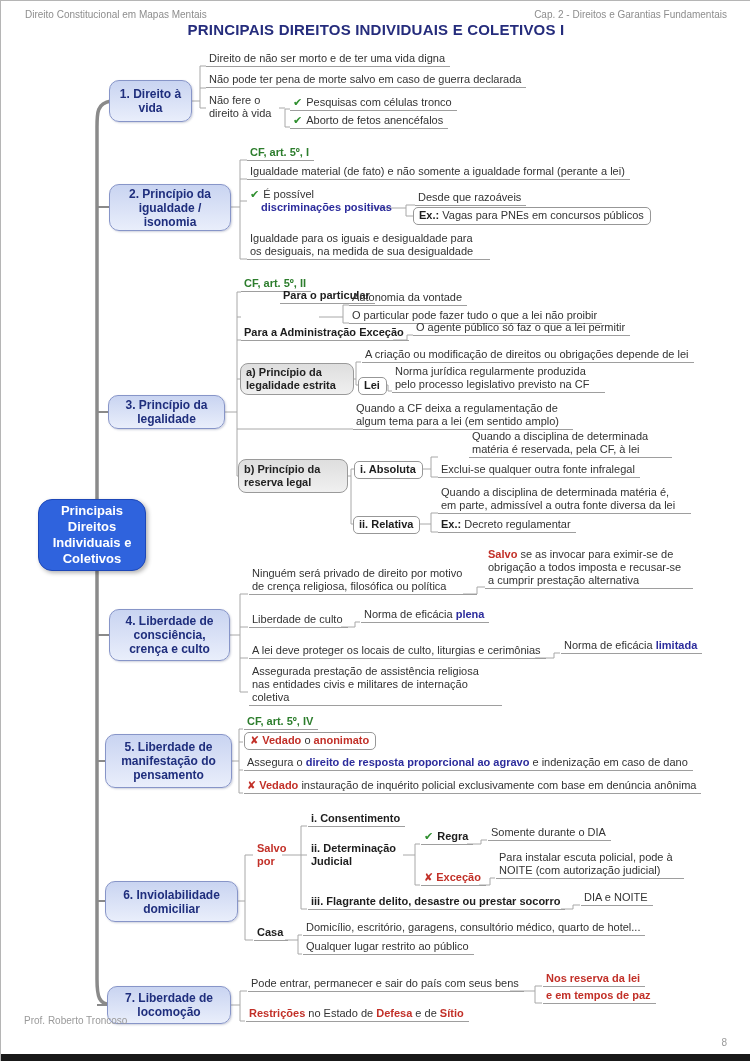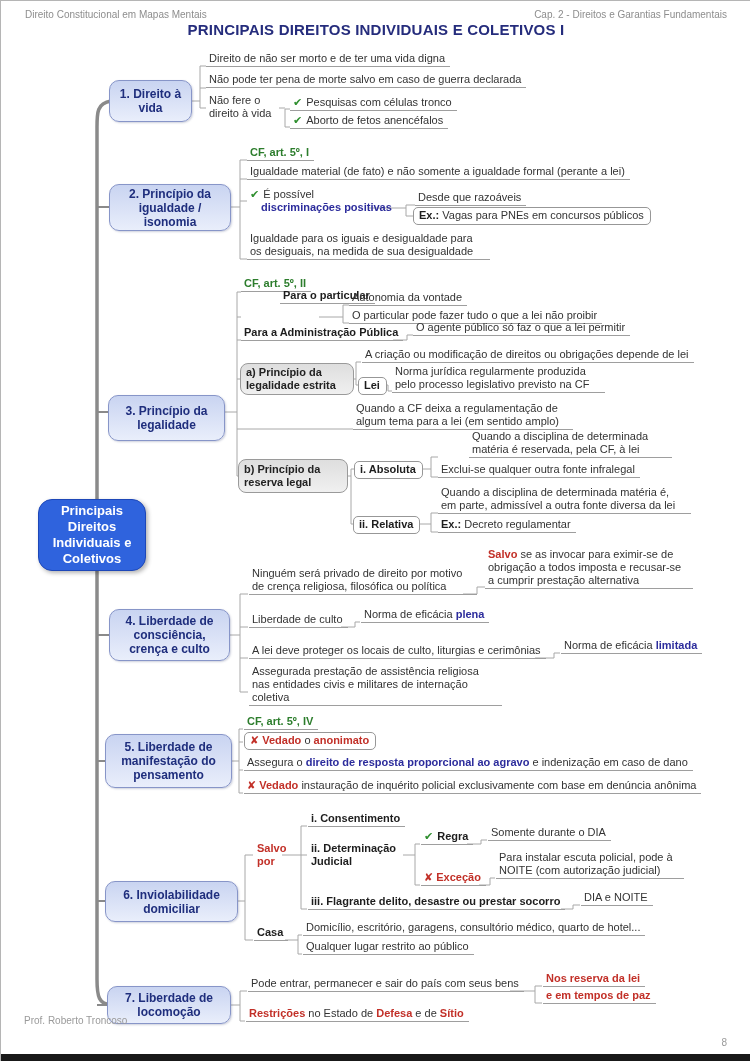--- a/index.html
+++ b/index.html
@@ -63,21 +63,21 @@
   </svg>
 
   <div class="hdr" style="left:24px;">Direito Constitucional em Mapas Mentais</div>
   <div class="hdr" style="right:24px;">Cap. 2 - Direitos e Garantias Fundamentais</div>
   <div class="title">PRINCIPAIS DIREITOS INDIVIDUAIS E COLETIVOS I</div>
 
   <div class="center-node" style="left:37px;top:498px;width:108px;height:72px;">Principais Direitos Individuais e Coletivos</div>
 
   <div class="bnode" style="left:108px;top:79px;width:83px;height:42px;">1. Direito à vida</div>
   <div class="bnode" style="left:108px;top:183px;width:122px;height:47px;">2. Princípio da igualdade / isonomia</div>
-  <div class="bnode" style="left:107px;top:394px;width:117px;height:46px;">3. Princípio da legalidade</div>
+  <div class="bnode" style="left:107px;top:394px;width:117px;height:34px;">3. Princípio da legalidade</div>
   <div class="bnode" style="left:108px;top:608px;width:121px;height:52px;">4. Liberdade de consciência, crença e culto</div>
   <div class="bnode" style="left:104px;top:733px;width:127px;height:54px;">5. Liberdade de manifestação do pensamento</div>
   <div class="bnode" style="left:104px;top:880px;width:133px;height:41px;">6. Inviolabilidade domiciliar</div>
   <div class="bnode" style="left:106px;top:985px;width:124px;height:38px;">7. Liberdade de locomoção</div>
 
   <div class="leaf" style="left:205px;top:51px;">Direito de não ser morto e de ter uma vida digna</div>
   <div class="leaf" style="left:205px;top:72px;">Não pode ter pena de morte salvo em caso de guerra declarada</div>
   <div class="leaf nou wrap" style="left:205px;top:93px;width:70px;">Não fere o direito à vida</div>
   <div class="leaf" style="left:289px;top:95px;"><span class="check">✔</span><span>Pesquisas com células tronco</span></div>
   <div class="leaf" style="left:289px;top:113px;"><span class="check">✔</span><span>Aborto de fetos anencéfalos</span></div>
@@ -89,21 +89,21 @@
     <span class="navy indent2">discriminações positivas</span>
   </div>
   <div class="leaf" style="left:414px;top:190px;">Desde que razoáveis</div>
   <div class="leaf nou bubble" style="left:412px;top:206px;"><span class="blabel">Ex.:</span><span> Vagas para PNEs em concursos públicos</span></div>
   <div class="leaf wrap" style="left:246px;top:231px;width:235px;">Igualdade para os iguais e desigualdade para os desiguais, na medida de sua desigualdade</div>
 
   <div class="leaf cfref" style="left:240px;top:276px;">CF, art. 5º, II</div>
   <div class="leaf blabel" style="left:240px;top:288px;margin-left:39px;">Para o particular</div>
   <div class="leaf" style="left:348px;top:290px;">Autonomia da vontade</div>
   <div class="leaf" style="left:348px;top:308px;">O particular pode fazer tudo o que a lei não proibir</div>
-  <div class="leaf blabel" style="left:240px;top:325px;">Para a Administração Pública</div>
+  <div class="leaf blabel" style="left:240px;top:325px;">Para a Administração Exceção</div>
   <div class="leaf" style="left:412px;top:320px;">O agente público só faz o que a lei permitir</div>
   <div class="leaf" style="left:361px;top:347px;">A criação ou modificação de direitos ou obrigações depende de lei</div>
   <div class="gnode" style="left:239px;top:362px;width:114px;height:32px;">a) Princípio da legalidade estrita</div>
   <div class="leaf nou bubble blabel" style="left:357px;top:376px;">Lei</div>
   <div class="leaf wrap" style="left:391px;top:364px;width:205px;">Norma jurídica regularmente produzida pelo processo legislativo previsto na CF</div>
   <div class="leaf wrap" style="left:352px;top:401px;width:212px;">Quando a CF deixa a regulamentação de algum tema para a lei (em sentido amplo)</div>
   <div class="gnode" style="left:237px;top:458px;width:110px;height:34px;">b) Princípio da reserva legal</div>
   <div class="leaf nou bubble blabel" style="left:353px;top:460px;">i. Absoluta</div>
   <div class="leaf wrap" style="left:437px;top:429px;width:195px;margin-left:31px;">Quando a disciplina de determinada matéria é reservada, pela CF, à lei</div>
   <div class="leaf" style="left:437px;top:462px;">Exclui-se qualquer outra fonte infralegal</div>

